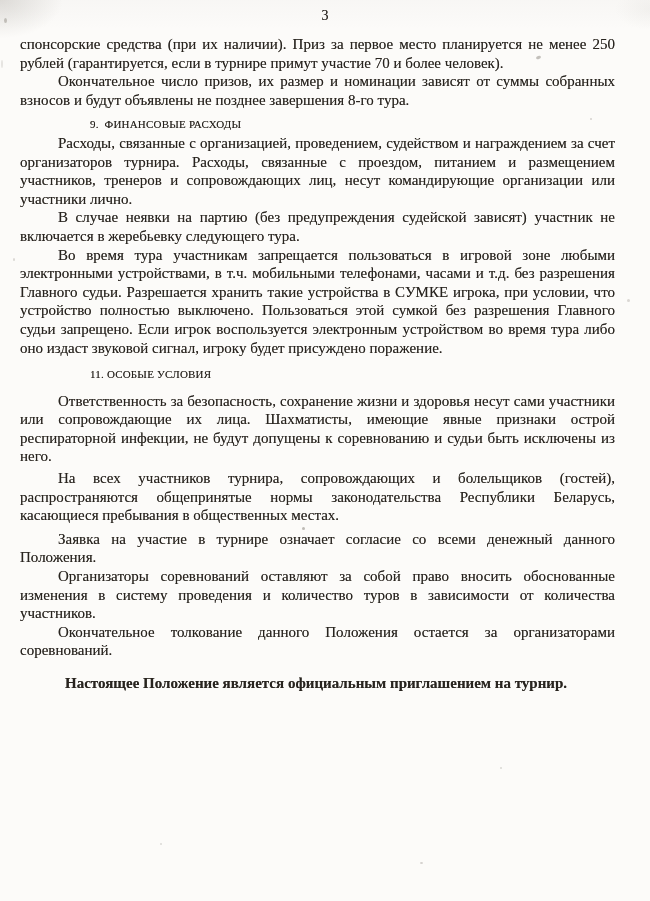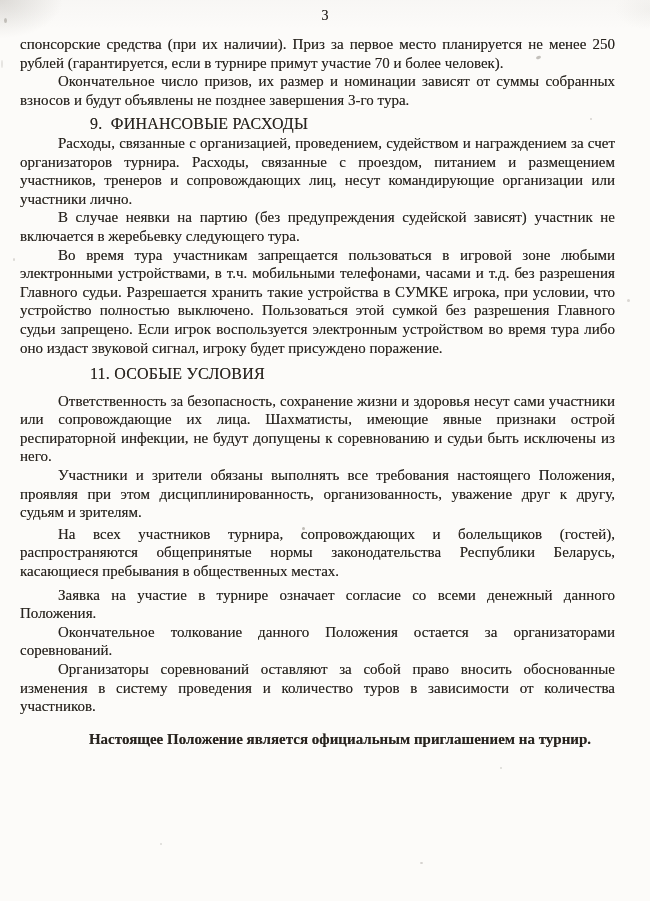--- a/index.html
+++ b/index.html
@@ -37,37 +37,37 @@
   }
   .doc-body p {
     margin: 0;
     text-indent: 38px;
   }
   .doc-body p.no-indent {
     text-indent: 0;
   }
   .doc-body h2 {
     margin: 0 0 0 70px;
-    font-size: 16px;
+    font-size: 11px;
     font-weight: normal;
     line-height: 18.6px;
     text-align: left;
     text-indent: 0;
     letter-spacing: 0.2px;
   }
   .h9  { margin-top: 6px  !important; }
   .h10 { margin-top: 10px !important; }
   .h11 { margin-top: 8px  !important; margin-bottom: 8px !important; }
   .gap-before    { margin-top: 3px !important; }
   .gap-before-sm { margin-top: 5px !important; }
   .closing {
     margin-top: 14px !important;
     font-weight: bold;
     text-indent: 45px !important;
-    text-align: center;
+    text-align: left;
   }
   
   .specks span {
     position: absolute;
     background: #8a857d;
     border-radius: 50%;
     display: block;
   }
   .sp1 { left: 4px;   top: 18px;  width: 3px; height: 5px; opacity: .45; }
   .sp2 { left: 536px; top: 56px;  width: 5px; height: 3px; opacity: .50; transform: rotate(-20deg); }
@@ -84,47 +84,46 @@
 <body>
 
 <div class="page">
 
   <div class="page-number">3</div>
 
   <div class="doc-body">
 
     <p class="no-indent">спонсорские средства (при их наличии). Приз за первое место планируется не менее 250 рублей (гарантируется, если в турнире примут участие 70 и более человек).</p>
 
-    <p>Окончательное число призов, их размер и номинации зависят от суммы собранных взносов и будут объявлены не позднее завершения 3-го тура.</p>
+    <p>Окончательное число призов, их размер и номинации зависят от суммы собранных взносов и будут объявлены не позднее завершения 8-го тура.</p>
 
 
 
 
     <h2 class="h9">9.&nbsp; ФИНАНСОВЫЕ РАСХОДЫ</h2>
 
     <p>Расходы, связанные с организацией, проведением, судейством и награждением за счет организаторов турнира. Расходы, связанные с проездом, питанием и размещением участников, тренеров и сопровождающих лиц, несут командирующие организации или участники лично.</p>
 
 
     <p>В случае неявки на партию (без предупреждения судейской зависят) участник не включается в жеребьевку следующего тура.</p>
 
     <p>Во время тура участникам запрещается пользоваться в игровой зоне любыми электронными устройствами, в т.ч. мобильными телефонами, часами и т.д. без разрешения Главного судьи. Разрешается хранить такие устройства в СУМКЕ игрока, при условии, что устройство полностью выключено. Пользоваться этой сумкой без разрешения Главного судьи запрещено. Если игрок воспользуется электронным устройством во время тура либо оно издаст звуковой сигнал, игроку будет присуждено поражение.</p>
 
     <h2 class="h11">11. ОСОБЫЕ УСЛОВИЯ</h2>
 
     <p>Ответственность за безопасность, сохранение жизни и здоровья несут сами участники или сопровождающие их лица. Шахматисты, имеющие явные признаки острой респираторной инфекции, не будут допущены к соревнованию и судьи быть исключены из него.</p>
 
-    <p>Участники и зрители обязаны выполнять все требования настоящего Положения, проявляя при этом дисциплинированность, организованность, уважение друг к другу, судьям и зрителям.</p>
 
     <p class="gap-before">На всех участников турнира, сопровождающих и болельщиков (гостей), распространяются общепринятые нормы законодательства Республики Беларусь, касающиеся пребывания в общественных местах.</p>
 
     <p class="gap-before-sm">Заявка на участие в турнире означает согласие со всеми денежный данного Положения.</p>
 
+    <p>Организаторы соревнований оставляют за собой право вносить обоснованные изменения в систему проведения и количество туров в зависимости от количества участников.</p>
+
     <p>Окончательное толкование данного Положения остается за организаторами соревнований.</p>
-
-    <p>Организаторы соревнований оставляют за собой право вносить обоснованные изменения в систему проведения и количество туров в зависимости от количества участников.</p>
 
     <p class="closing">Настоящее Положение является официальным приглашением на турнир.</p>
 
   </div>
 
   <div class="specks">
     <span class="sp1"></span>
       <span class="sp2"></span>
       <span class="sp3"></span>
     <span class="sp4"></span>

